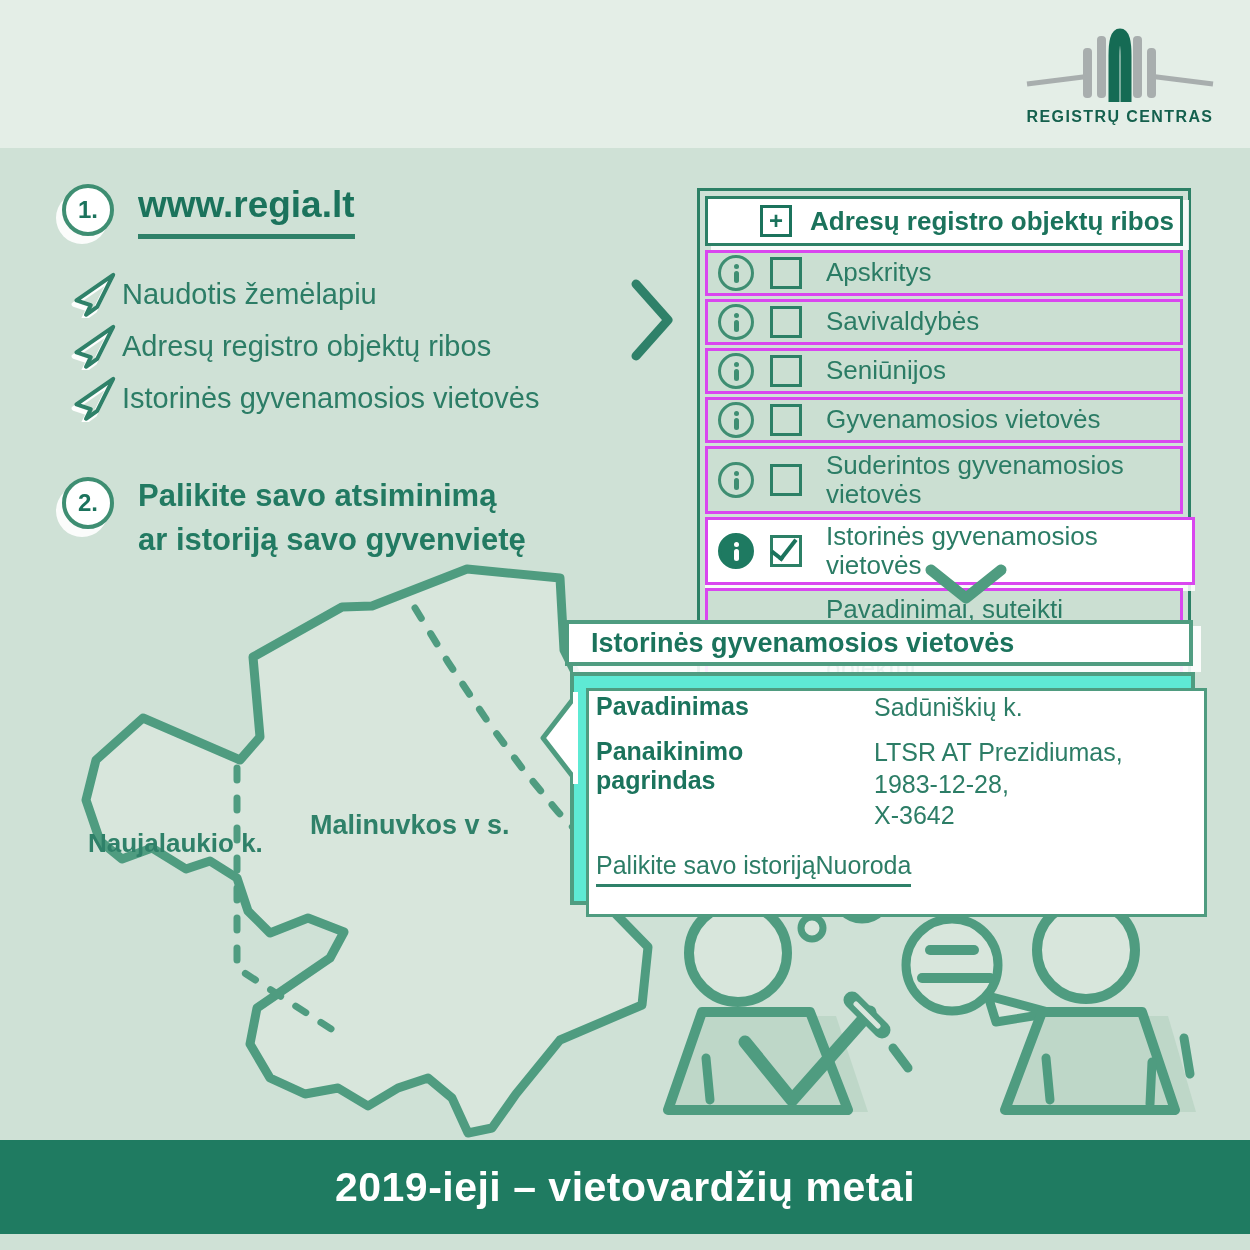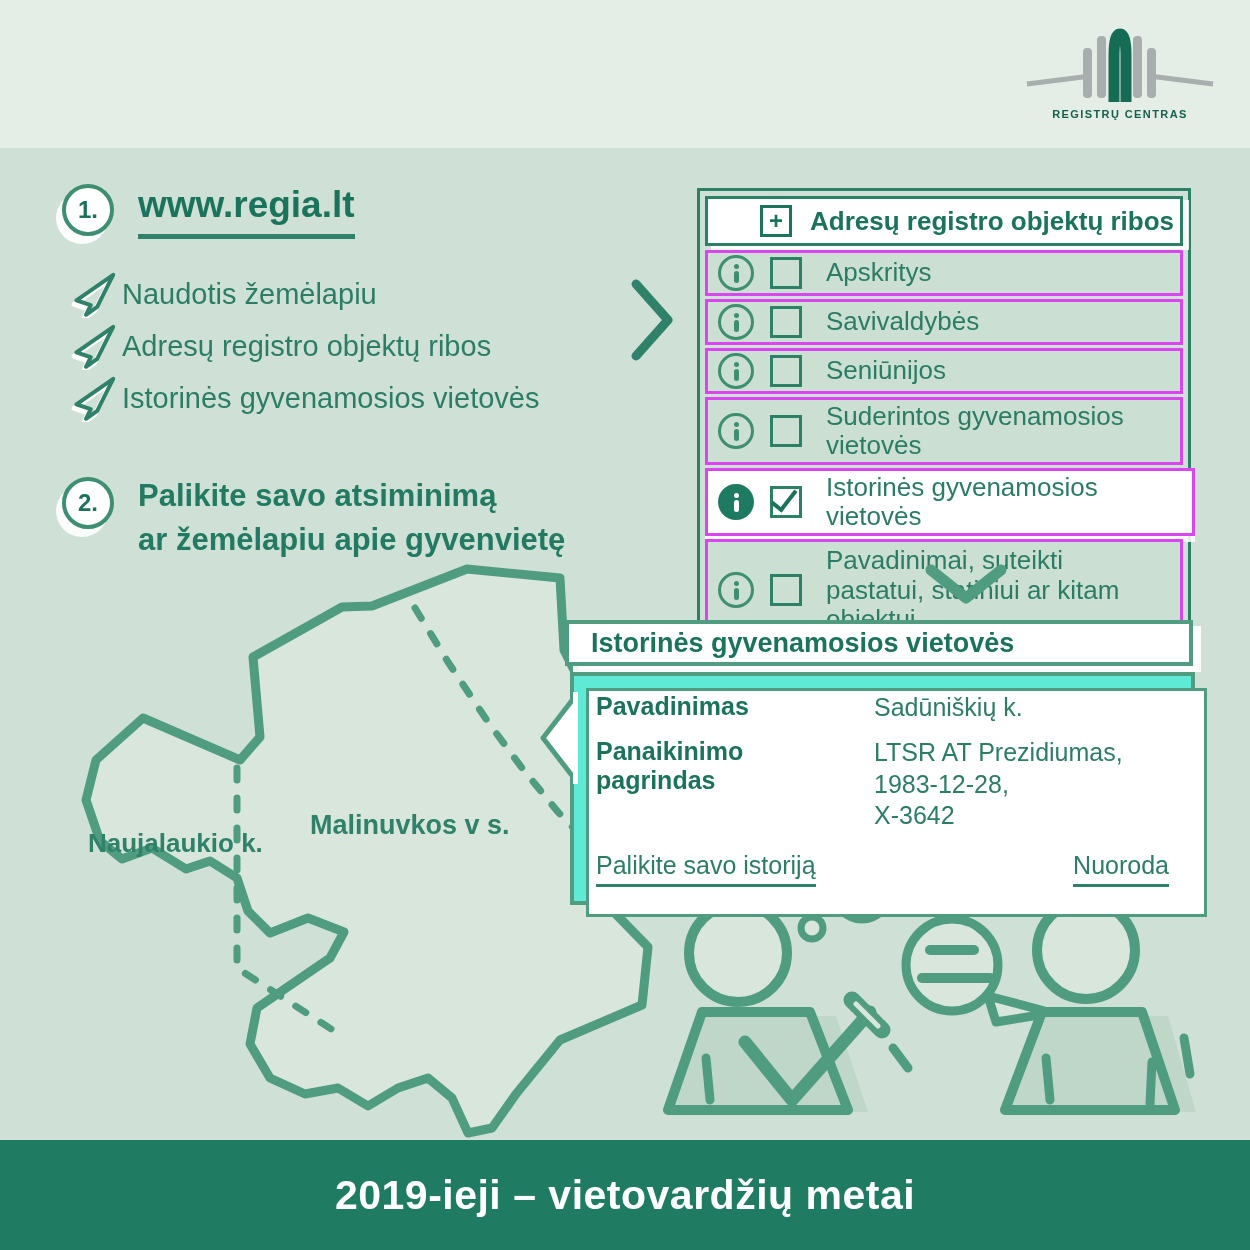--- a/index.html
+++ b/index.html
@@ -7,21 +7,21 @@
     position:relative;width:1250px;height:1250px;overflow:hidden;
     background:#cfe1d6;font-family:"Liberation Sans",sans-serif;
   }
   
   .topbar{position:absolute;left:0;top:0;width:1250px;height:148px;background:#e4eee7;z-index:2;}
   .title{
     position:absolute;left:75px;top:57px;font-size:39px;font-weight:800;
     letter-spacing:.5px;color:#17715a;white-space:nowrap;
   }
   .logo{position:absolute;left:1022px;top:18px;width:196px;text-align:center;z-index:3;}
-  .logo-text{font-size:11px;font-weight:700;letter-spacing:1.4px;color:#14604d;margin-top:2px;}
+  .logo-text{font-size:16px;font-weight:700;letter-spacing:1.4px;color:#14604d;margin-top:2px;}
   
   .step-circle{
     position:absolute;width:44px;height:44px;border-radius:50%;
     background:#ffffff;border:4px solid #3e8e72;color:#1b735c;
     font-size:24px;font-weight:800;display:flex;align-items:center;justify-content:center;
     box-shadow:-6px 8px 0 rgba(255,255,255,.9);z-index:3;
   }
   #step1-circle{left:62px;top:184px;}
   #step2-circle{left:62px;top:477px;}
   .regia{
@@ -89,31 +89,31 @@
     background:#5eead4;border:4px solid #4f9c80;padding:16px 22px 14px 22px;z-index:4;
   }
   .popup-body::before{
     content:"";position:absolute;z-index:-1;left:12px;top:12px;right:-16px;bottom:-16px;
     background:#ffffff;border:3px solid #4f9c80;
   }
   .popup-tail{position:absolute;left:-34px;top:16px;z-index:5;}
   .field-row{display:flex;margin-bottom:14px;}
   .field-label{width:258px;flex:0 0 258px;font-size:25px;font-weight:800;color:#1b735c;}
   .field-value{font-size:25px;color:#2c7d66;white-space:pre-line;line-height:1.25;margin-left:20px;}
-  .popup-links{display:flex;justify-content:space-between;align-items:flex-end;margin-top:20px;}
+  .popup-links{display:flex;align-items:flex-end;margin-top:20px;}
   .popup-link{
     font-size:25px;color:#2c7d66;border-bottom:3px solid #2f8169;padding-bottom:4px;cursor:pointer;
   }
   
   .map-label{position:absolute;z-index:1;font-weight:800;color:#2f8169;white-space:nowrap;}
   #label-naujalaukio{left:88px;top:828px;font-size:26px;}
   #label-malinuvkos{left:310px;top:810px;font-size:27px;}
   
   .footer{
-    position:absolute;left:0;top:1140px;width:1250px;height:110px;background:#1f7b61;z-index:2;
+    position:absolute;left:0;top:1140px;width:1250px;height:94px;background:#1f7b61;z-index:2;
     display:flex;align-items:center;justify-content:center;
   }
   .footer-text{font-size:41px;font-weight:800;color:#ffffff;letter-spacing:.5px;}
   
   #artwork{position:absolute;left:0;top:0;z-index:0;}
 </style>
 </head>
 <body>
 
 <div id="canvas">
@@ -209,21 +209,21 @@
 
   <svg class="chevron-right" width="46" height="84" viewBox="0 0 46 84">
     <polyline points="6,6 38,42 6,78" fill="none" stroke="#2f8169" stroke-width="9" stroke-linecap="round" stroke-linejoin="round"></polyline>
   </svg>
 
   <div class="step-circle" id="step2-circle">
     <span>2.</span>
   </div>
   <div class="step2-text">
     <div>Palikite savo atsiminimą</div>
-    <div>ar žemėlapiu apie gyvenvietę</div>
+    <div>ar istoriją savo gyvenvietę</div>
   </div>
 
   <div class="panel">
     <div class="panel-header">
       <span class="plusbox">+</span>
       <span class="panel-header-label">Adresų registro objektų ribos</span>
     </div>
 
     <div class="layer-row">
       <span class="info-icon">
@@ -241,20 +241,28 @@
       <span class="checkbox"></span>
       <span class="row-label">Savivaldybės</span>
     </div>
     <div class="layer-row">
       <span class="info-icon">
           <span class="dot"></span>
           <span class="bar"></span>
         </span>
       <span class="checkbox"></span>
       <span class="row-label">Seniūnijos</span>
+    </div>
+    <div class="layer-row">
+      <span class="info-icon">
+          <span class="dot"></span>
+          <span class="bar"></span>
+        </span>
+      <span class="checkbox"></span>
+      <span class="row-label">Gyvenamosios vietovės</span>
     </div>
     <div class="layer-row">
       <span class="info-icon">
           <span class="dot"></span>
           <span class="bar"></span>
         </span>
       <span class="checkbox"></span>
       <span class="row-label">Suderintos gyvenamosios vietovės</span>
     </div>
     <div class="layer-row selected">

